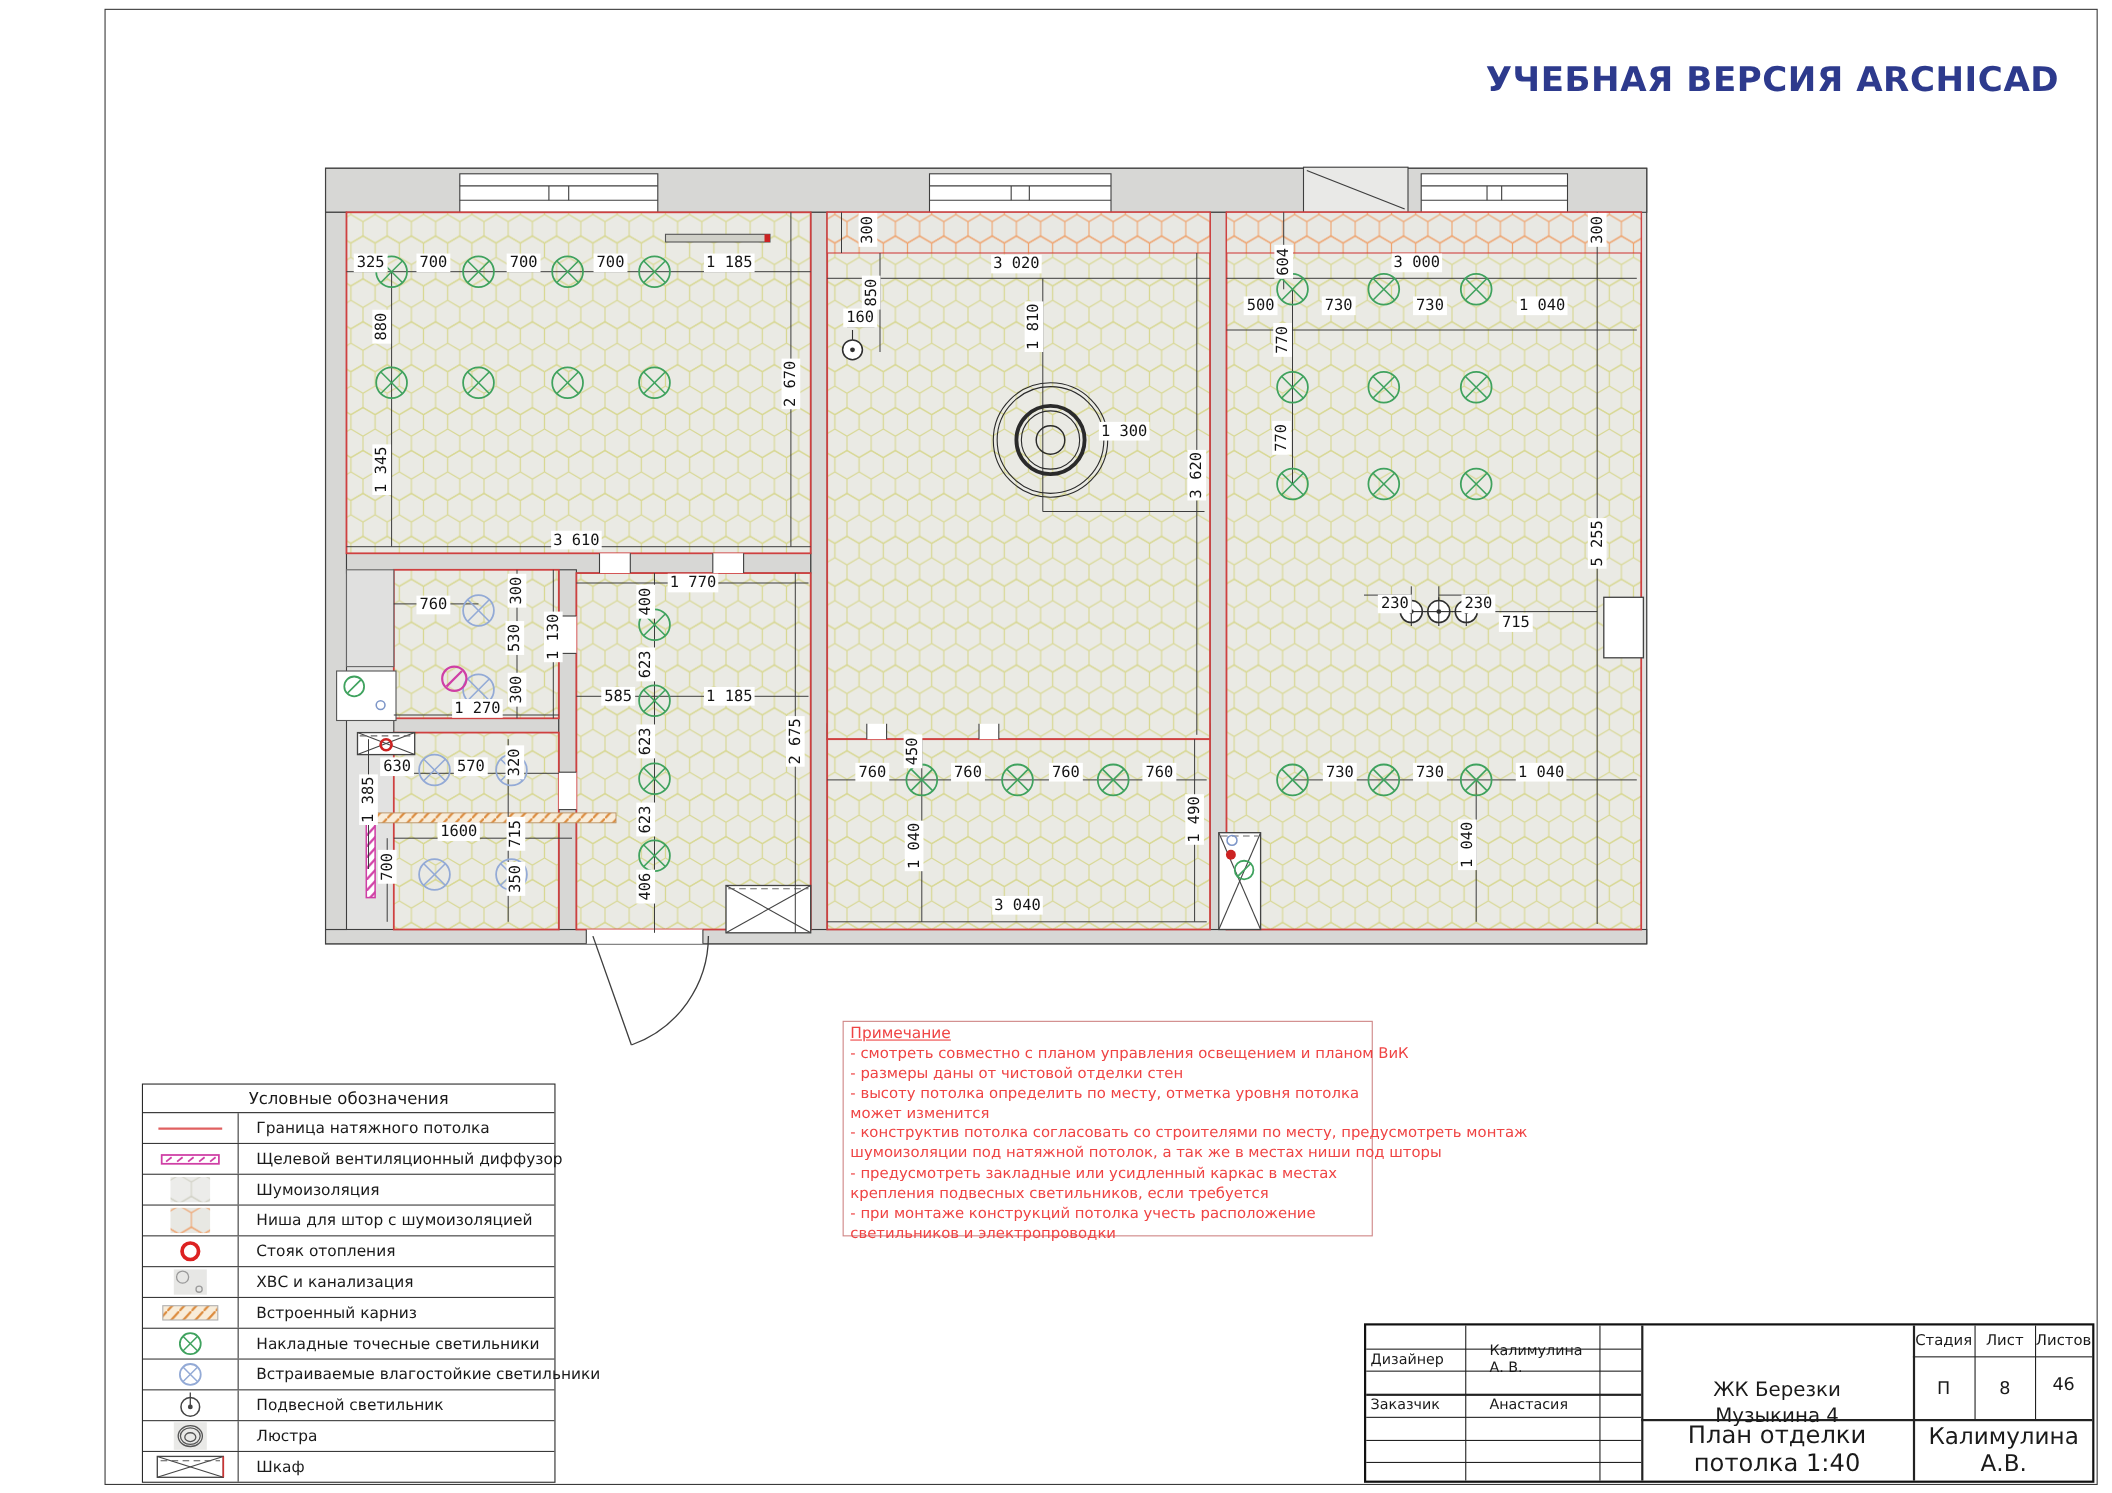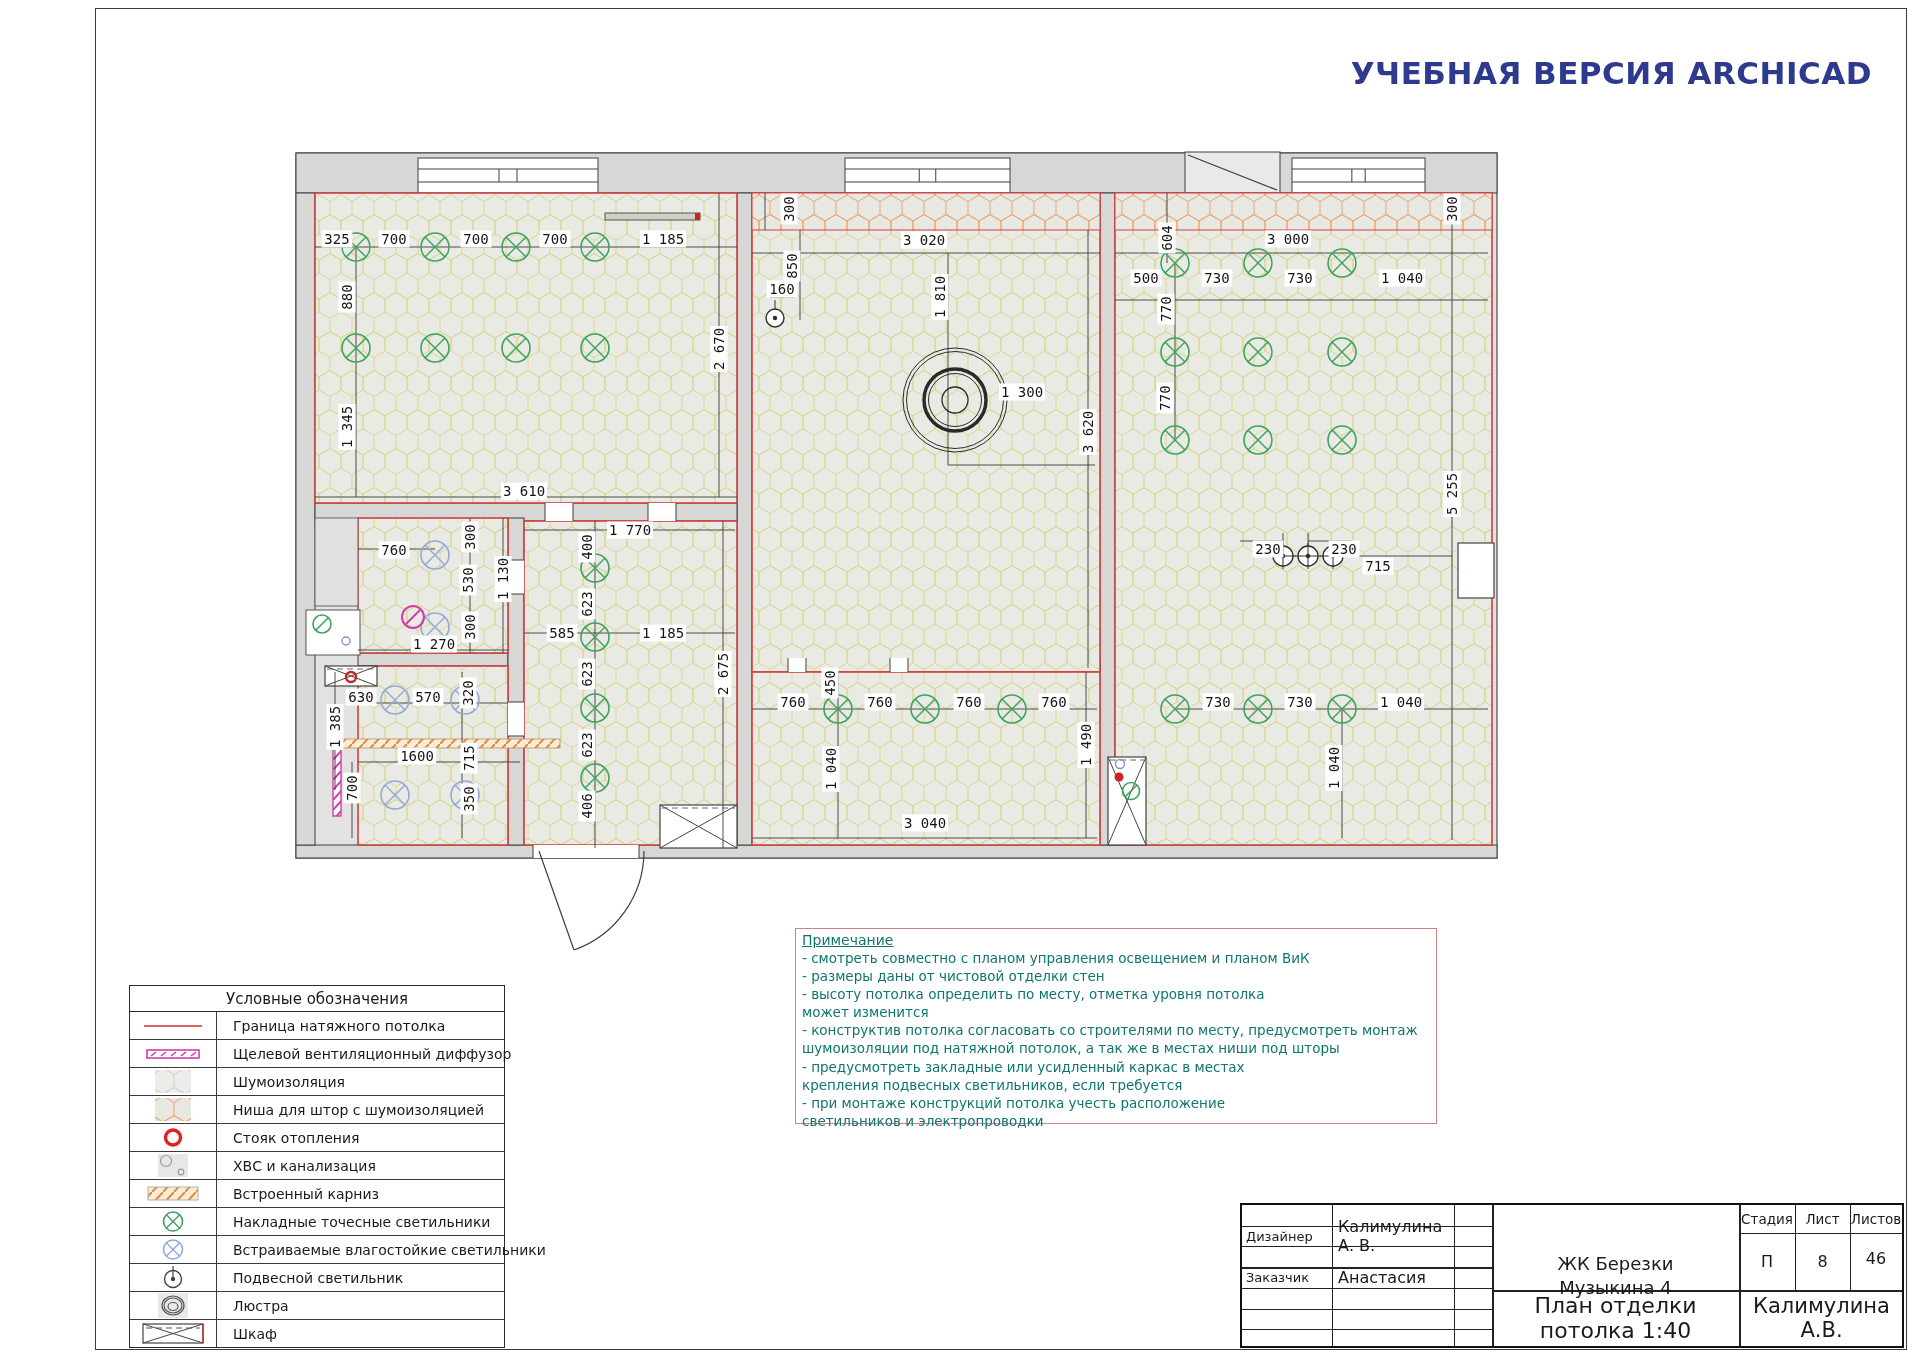--- a/index.html
+++ b/index.html
@@ -12,35 +12,35 @@
   #legend{position:absolute;left:129px;top:985px;width:376px;height:363px;
           border:1.5px solid #2a2a2a;display:flex;flex-direction:column;background:#fff;box-sizing:border-box;}
   .lg-header{height:30px;border-bottom:1.5px solid #2a2a2a;display:flex;align-items:center;
              justify-content:center;font-size:15px;}
   #legend-rows{flex:1;display:flex;flex-direction:column;}
   .l-row{flex:1;display:flex;border-bottom:1px solid #3a3a3a;}
   .l-row:last-child{border-bottom:none;}
   .l-sym{width:86px;border-right:1px solid #3a3a3a;display:flex;align-items:center;justify-content:center;}
   .l-label{flex:1;display:flex;align-items:center;padding-left:16px;font-size:14px;white-space:nowrap;}
   
-  #notes{position:absolute;left:795px;top:928px;width:642px;height:196px;border:1px solid #cf8585;
-         padding:3px 6px;box-sizing:border-box;color:#0f766e;}
+  #notes{position:absolute;left:766px;top:928px;width:482px;height:196px;border:1px solid #cf8585;
+         padding:3px 6px;box-sizing:border-box;color:#ef4444;}
   .note-title{font-size:14px;text-decoration:underline;margin-bottom:1px;}
   .note-line{font-size:13.5px;line-height:18.1px;white-space:nowrap;}
   
   #tblock{position:absolute;left:1240px;top:1203px;width:664px;height:145px;border:2px solid #111;
           box-sizing:border-box;background:#fff;}
   .tb{position:absolute;box-sizing:border-box;display:flex;align-items:center;}
   .tb.c{justify-content:center;text-align:center;}
   .line-h{position:absolute;background:#222;height:1px;}
   .line-v{position:absolute;background:#222;width:1px;}
   .thick{height:2px;}
   .vthick{width:2px;}
   .tb-label{font-size:13px;padding-left:4px;}
-  .tb-value{font-size:16px;padding-left:6px;}
+  .tb-value{font-size:13px;padding-left:22px;}
   .tb-project{flex-direction:column;font-size:18px;line-height:24px;margin-top:28px;}
   .tb-title{font-size:22px;}
   .tb-head{font-size:13.5px;}
   .tb-stage{font-size:16px;}
   .tb-author{font-size:21px;}
 </style>
 </head>
 <body>
 
 <div id="sheet">

